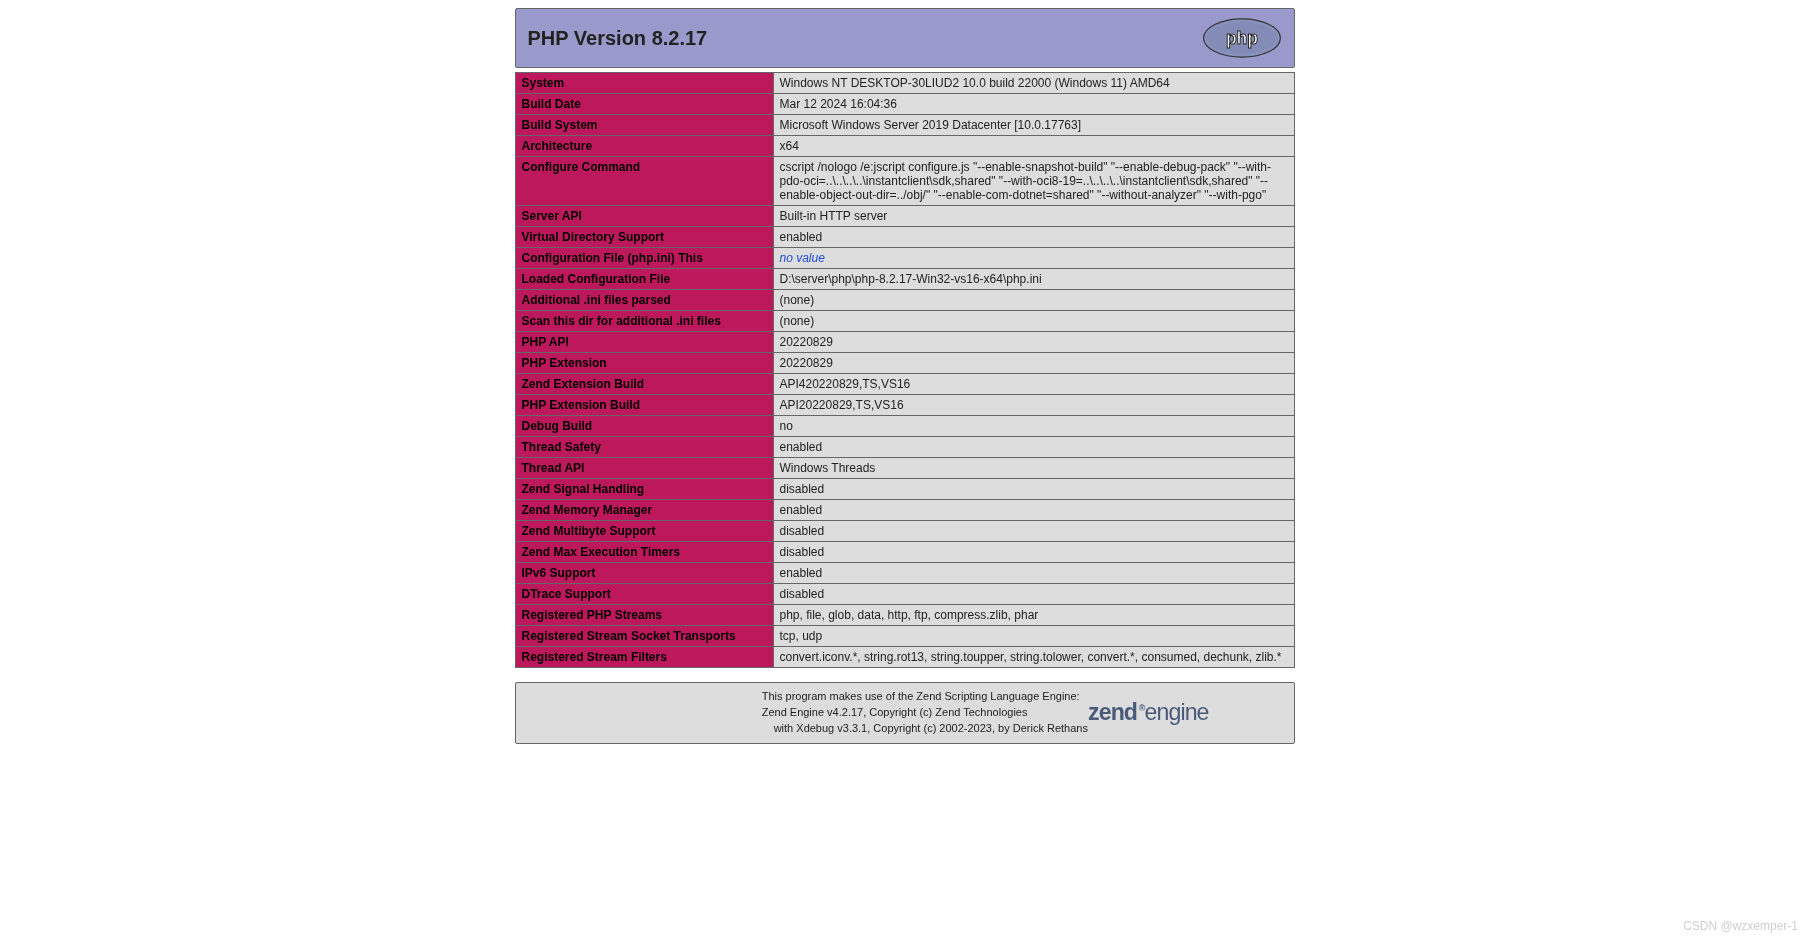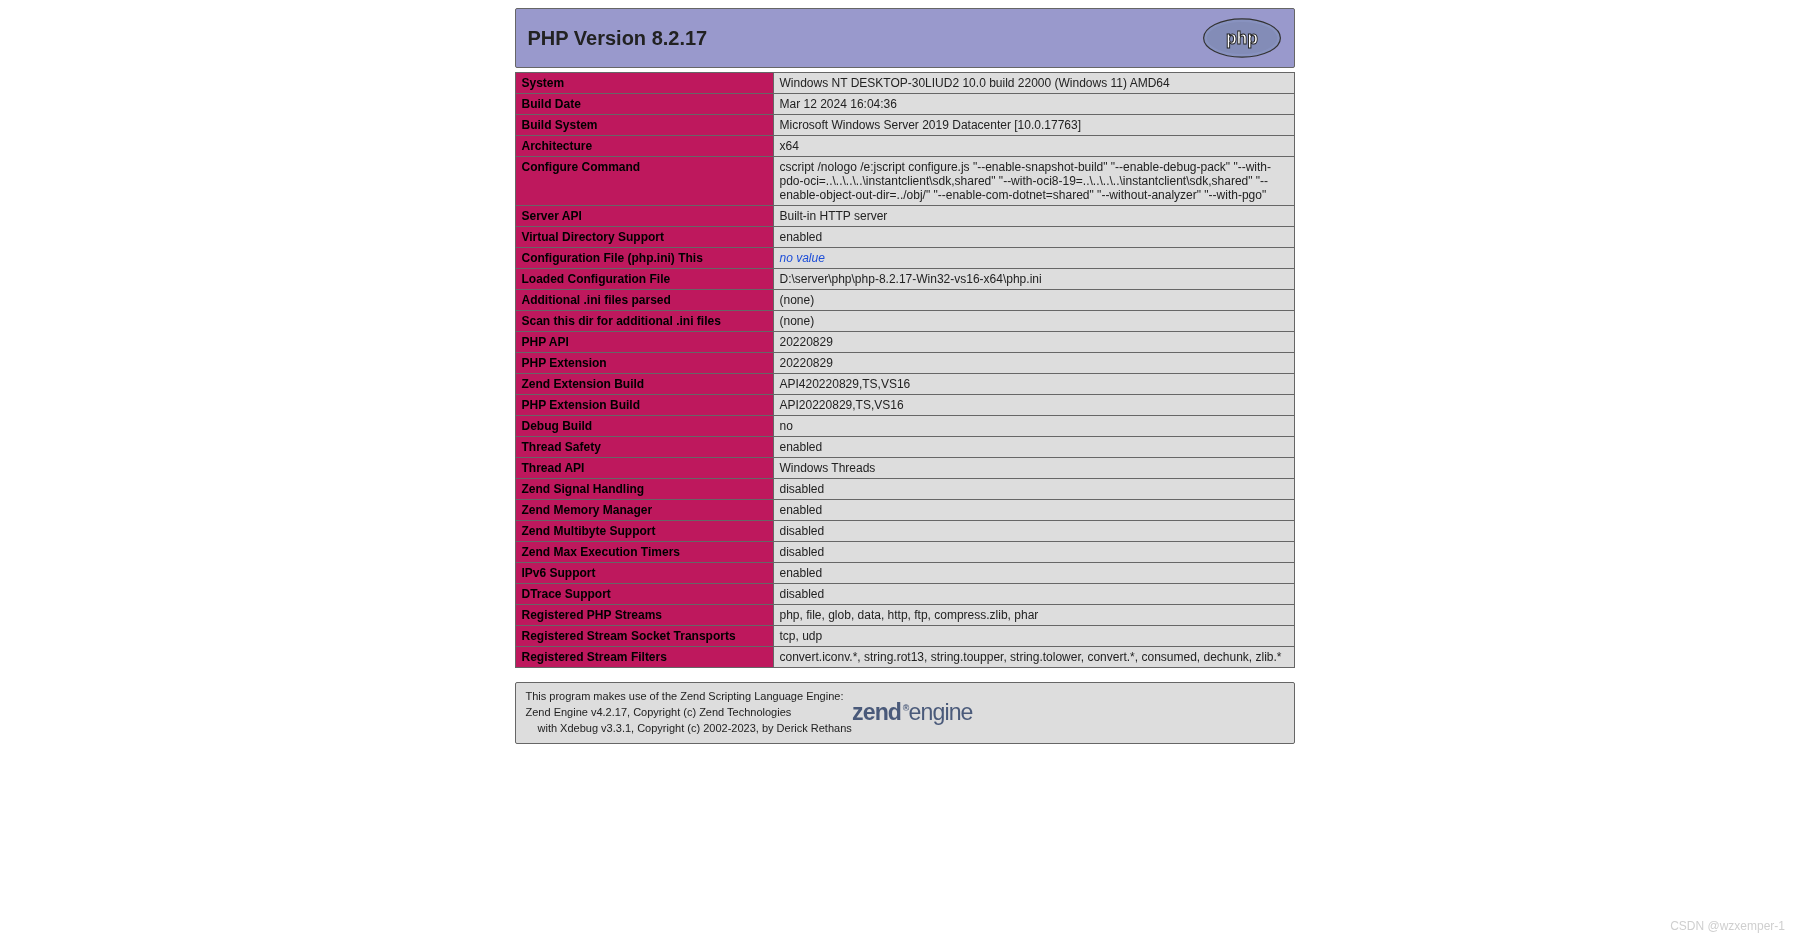--- a/index.html
+++ b/index.html
@@ -58,39 +58,39 @@
   td.v .novalue {
     color: #1d4ed8;
     font-style: italic;
   }
   .zend-box {
     margin-top: 14px;
     border: 1px solid #666;
     background: #dddddd;
     padding: 6px 10px;
     display: flex;
-    justify-content: flex-start;
+    justify-content: flex-end;
     align-items: center;
     border-radius: 2px;
   }
   .zend-text {
     font-size: 11px;
     line-height: 1.45;
     color: #222;
   }
   .zend-text .indent {
     padding-left: 12px;
     display: block;
   }
   .zend-logo {
     height: 32px;
   }
   .watermark {
     position: fixed;
-    right: 24px;
+    right: 11px;
     bottom: 10px;
     color: #cfcfcf;
     font-size: 12px;
     font-family: Arial, sans-serif;
     pointer-events: none;
   }
 </style>
 </head>
 <body>
 

